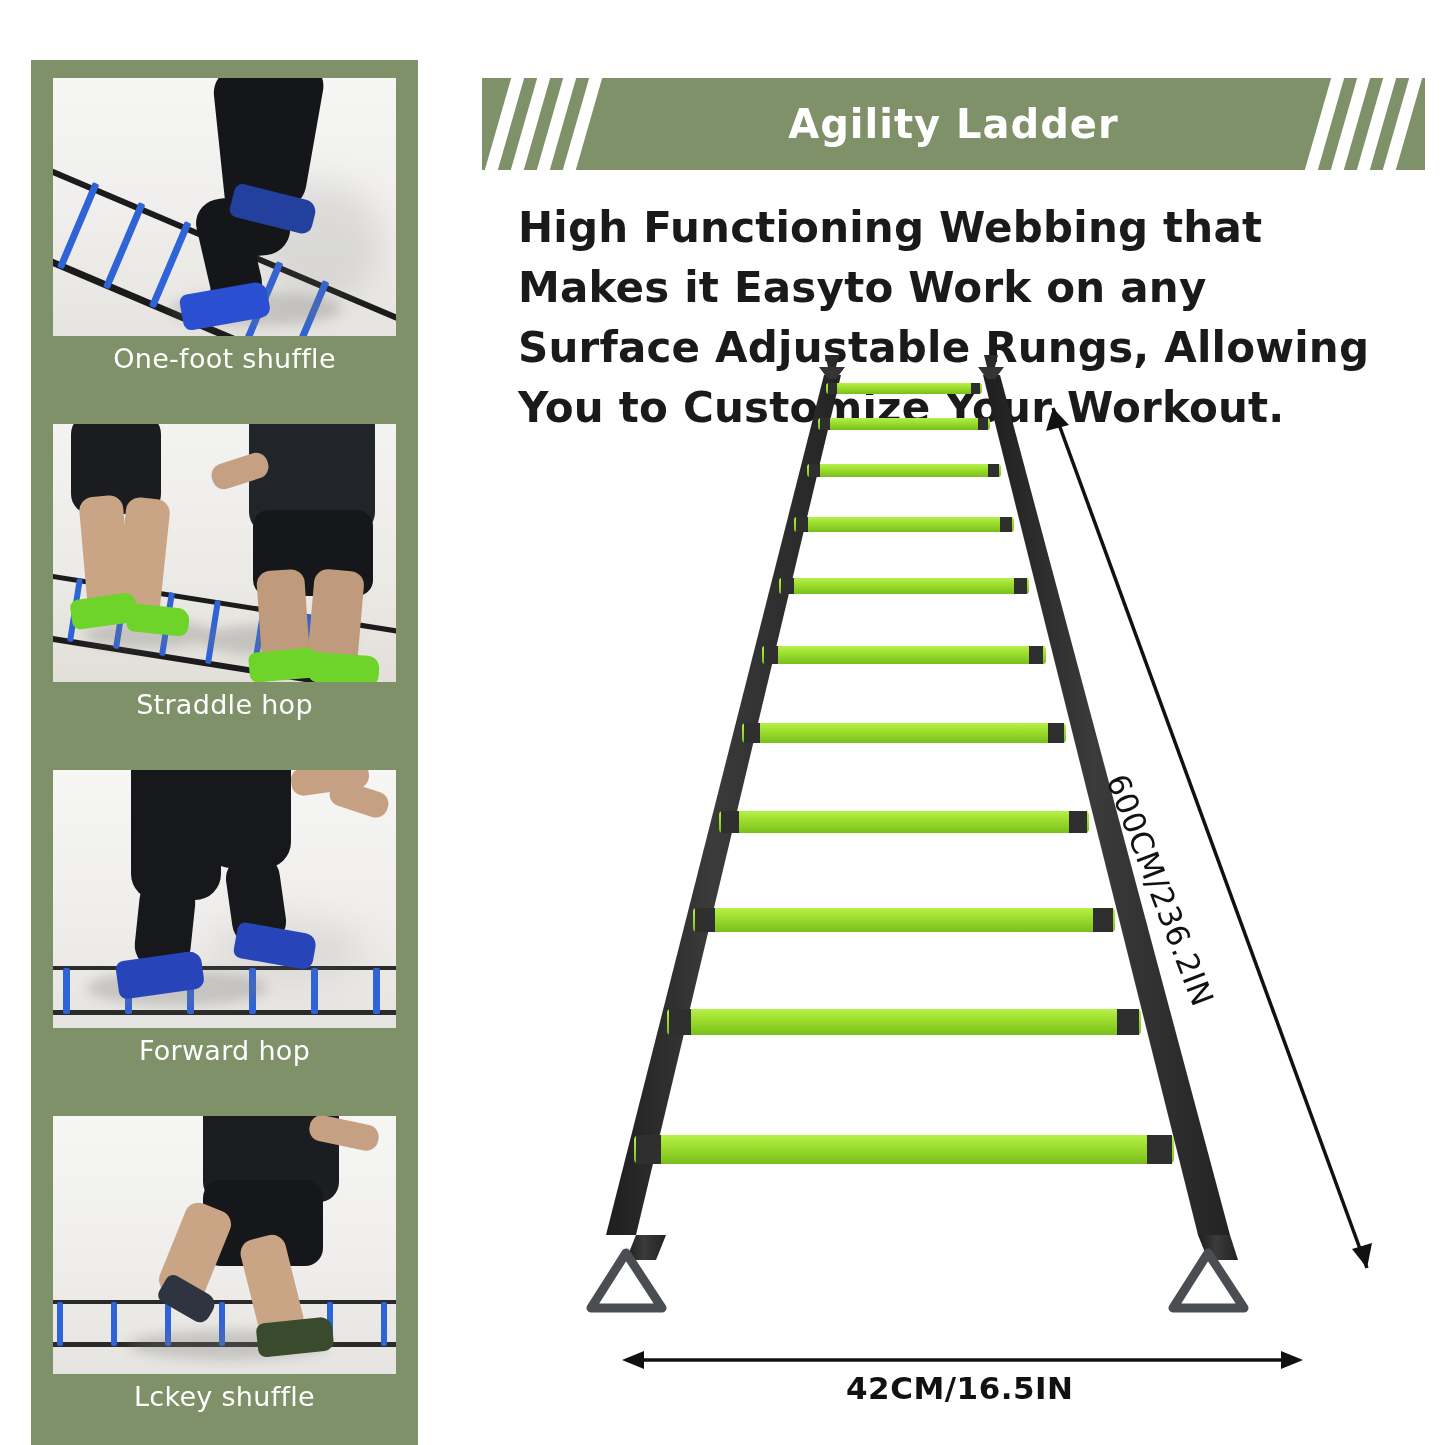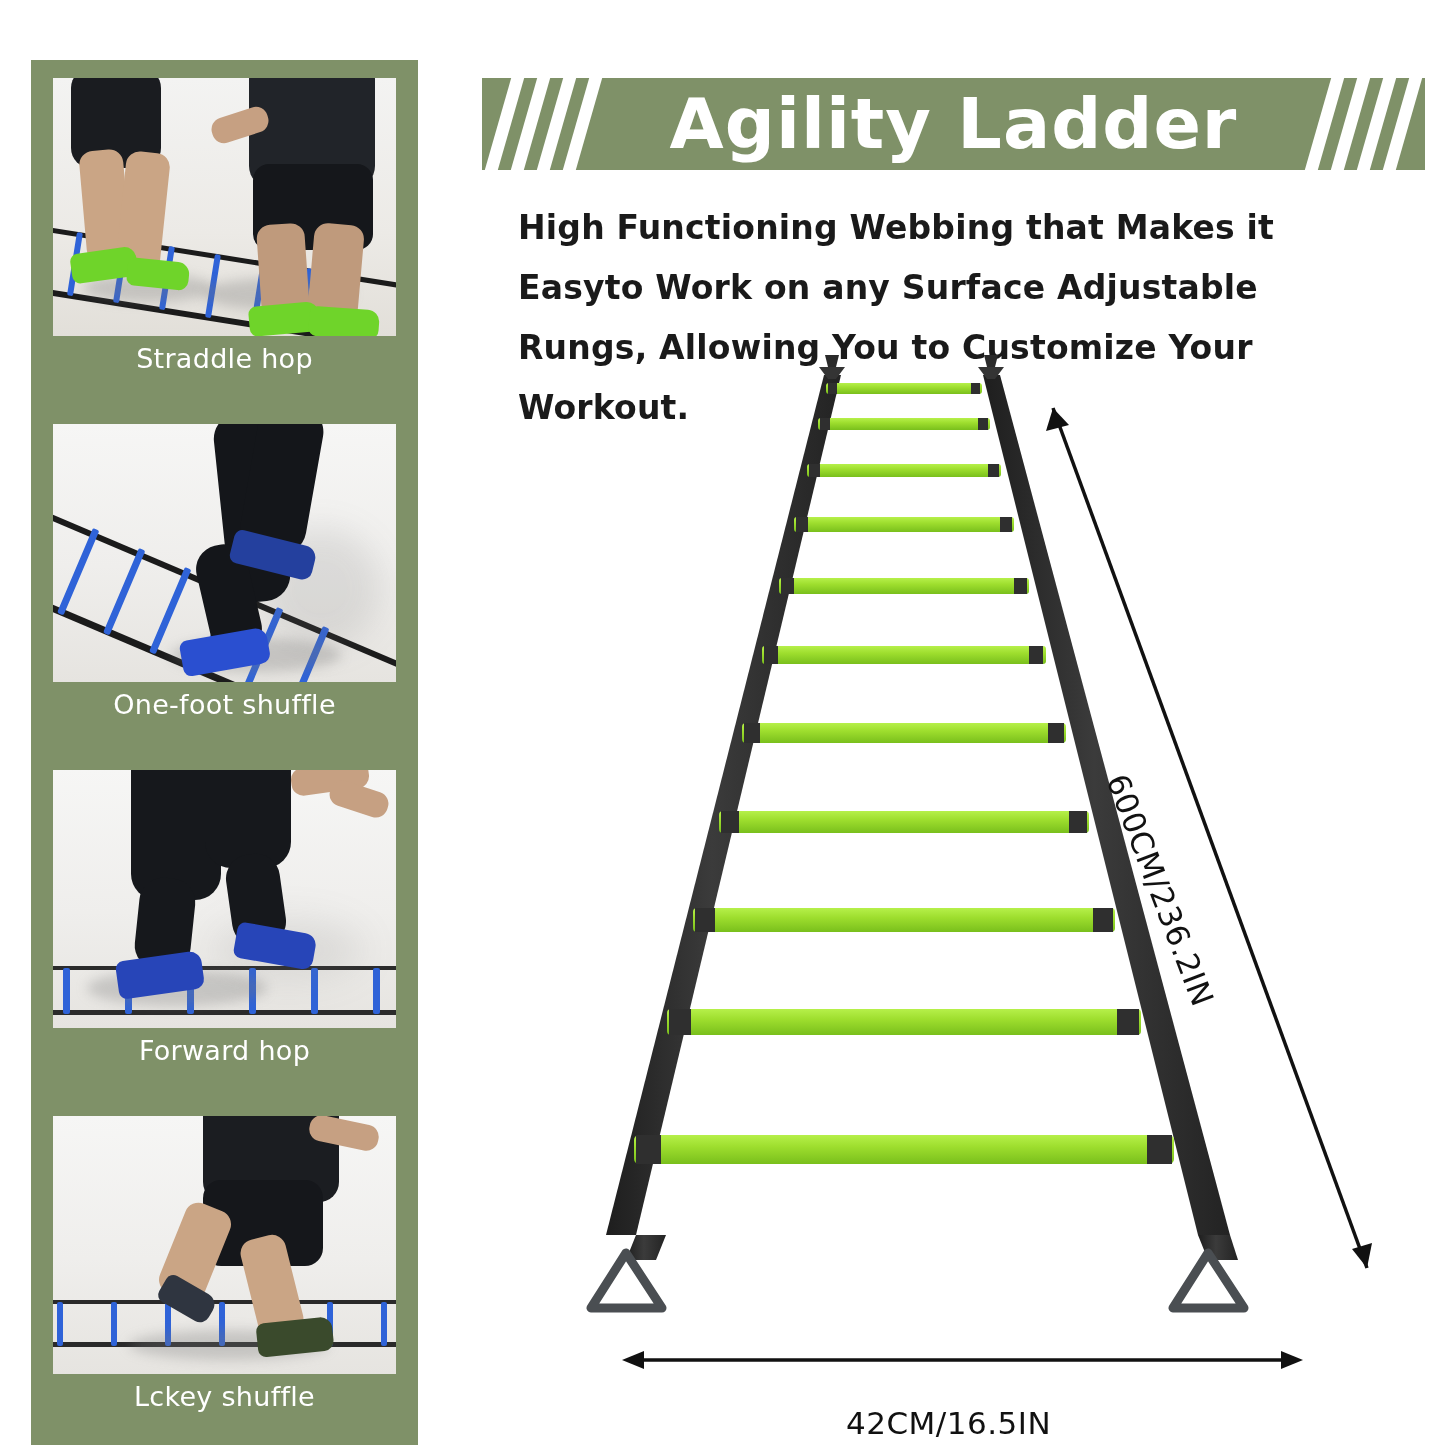--- a/index.html
+++ b/index.html
@@ -118,35 +118,35 @@
   }
   #banner-title {
     position: absolute;
     left: 0;
     top: 0;
     width: 943px;
     height: 92px;
     line-height: 92px;
     text-align: center;
     color: #ffffff;
-    font-size: 70px;
+    font-size: 40px;
     font-weight: bold;
     font-family: "DejaVu Sans", sans-serif;
     letter-spacing: 1px;
     white-space: nowrap;
   }
 
   
   #desc {
     position: absolute;
     left: 78px;
     top: 198px;
     width: 852px;
     color: #1a1a1a;
-    font-size: 33px;
+    font-size: 42px;
     font-weight: bold;
     line-height: 60px;
     font-family: "DejaVu Sans", sans-serif;
     letter-spacing: 0.2px;
   }
 
   
   #product {
     position: absolute;
     left: 0;
@@ -165,29 +165,58 @@
     letter-spacing: 0.5px;
   }
   #dim-v-label {
     left: 693px;
     top: 414px;
     transform: rotate(69deg);
     transform-origin: left top;
   }
   #dim-h-label {
     left: 406px;
-    top: 1050px;
+    top: 1015px;
+    font-weight: bold;
   }
 </style>
 </head>
 <body>
 
 <div id="page">
 
   <div id="sidebar">
+
+    <div class="side-cell">
+      <div class="photo-frame">
+        <div class="scene">
+          <div class="floor-lt"></div>
+
+          <div class="lad-rail" style="left:-30px; top:78px; width:420px; height:6px; transform:rotate(23deg); transform-origin:left top;"></div>
+          <div class="lad-rail" style="left:-30px; top:168px; width:430px; height:7px; transform:rotate(23deg); transform-origin:left top;"></div>
+          <div class="lad-rung" style="left:-6px; top:84px; width:7px; height:92px; transform:rotate(23deg); transform-origin:left top;"></div>
+          <div class="lad-rung" style="left:40px; top:104px; width:7px; height:92px; transform:rotate(23deg); transform-origin:left top;"></div>
+          <div class="lad-rung" style="left:86px; top:124px; width:7px; height:92px; transform:rotate(23deg); transform-origin:left top;"></div>
+          <div class="lad-rung" style="left:132px; top:143px; width:7px; height:92px; transform:rotate(23deg); transform-origin:left top;"></div>
+          <div class="lad-rung" style="left:178px; top:163px; width:7px; height:92px; transform:rotate(23deg); transform-origin:left top;"></div>
+          <div class="lad-rung" style="left:224px; top:183px; width:7px; height:92px; transform:rotate(23deg); transform-origin:left top;"></div>
+          <div class="lad-rung" style="left:270px; top:202px; width:7px; height:92px; transform:rotate(23deg); transform-origin:left top;"></div>
+
+          <div class="shadow-blob" style="left:118px; top:214px; width:170px; height:34px;"></div>
+          <div class="shadow-blob" style="left:208px; top:104px; width:120px; height:120px; filter:blur(16px); opacity:.55;"></div>
+
+          <div class="leg" style="left:168px; top:-12px; width:62px; height:190px; border-radius:26px; transform:rotate(-6deg);"></div>
+          <div class="leg" style="left:196px; top:-20px; width:66px; height:150px; border-radius:26px; transform:rotate(10deg);"></div>
+          <div class="leg" style="left:150px; top:120px; width:52px; height:110px; border-radius:24px; transform:rotate(-13deg);"></div>
+          <div class="shoe blue" style="left:128px; top:210px; width:88px; height:36px; transform:rotate(-10deg);"></div>
+          <div class="shoe blue" style="left:178px; top:114px; width:84px; height:34px; transform:rotate(14deg); background:#24409e;"></div>
+        </div>
+      </div>
+      <div class="side-caption">One-foot shuffle</div>
+    </div>
 
     <div class="side-cell">
       <div class="photo-frame">
         <div class="scene">
           <div class="floor-gym"></div>
 
           <div class="lad-rail" style="left:0px; top:150px; width:360px; height:5px; transform:rotate(9deg); transform-origin:left top;"></div>
           <div class="lad-rail" style="left:0px; top:212px; width:360px; height:6px; transform:rotate(9deg); transform-origin:left top;"></div>
           <div class="lad-rung" style="left:24px; top:154px; width:6px; height:64px; transform:rotate(9deg); transform-origin:left top;"></div>
           <div class="lad-rung" style="left:70px; top:161px; width:6px; height:64px; transform:rotate(9deg); transform-origin:left top;"></div>
@@ -208,48 +237,20 @@
           <div class="torso" style="left:196px; top:-20px; width:126px; height:130px; border-radius:22px; background:#212429;"></div>
           <div class="torso" style="left:200px; top:86px; width:120px; height:86px; border-radius:16px; background:#15171b;"></div>
           <div class="leg skin2" style="left:206px; top:146px; width:48px; height:92px; transform:rotate(-4deg);"></div>
           <div class="leg skin2" style="left:258px; top:146px; width:50px; height:96px; transform:rotate(5deg);"></div>
           <div class="arm" style="left:158px; top:34px; width:58px; height:26px; transform:rotate(-18deg);"></div>
           <div class="shoe green" style="left:196px; top:226px; width:70px; height:30px; transform:rotate(-5deg);"></div>
           <div class="shoe green" style="left:256px; top:230px; width:70px; height:30px; transform:rotate(4deg);"></div>
         </div>
       </div>
       <div class="side-caption">Straddle hop</div>
-    </div>
-
-    <div class="side-cell">
-      <div class="photo-frame">
-        <div class="scene">
-          <div class="floor-lt"></div>
-
-          <div class="lad-rail" style="left:-30px; top:78px; width:420px; height:6px; transform:rotate(23deg); transform-origin:left top;"></div>
-          <div class="lad-rail" style="left:-30px; top:168px; width:430px; height:7px; transform:rotate(23deg); transform-origin:left top;"></div>
-          <div class="lad-rung" style="left:-6px; top:84px; width:7px; height:92px; transform:rotate(23deg); transform-origin:left top;"></div>
-          <div class="lad-rung" style="left:40px; top:104px; width:7px; height:92px; transform:rotate(23deg); transform-origin:left top;"></div>
-          <div class="lad-rung" style="left:86px; top:124px; width:7px; height:92px; transform:rotate(23deg); transform-origin:left top;"></div>
-          <div class="lad-rung" style="left:132px; top:143px; width:7px; height:92px; transform:rotate(23deg); transform-origin:left top;"></div>
-          <div class="lad-rung" style="left:178px; top:163px; width:7px; height:92px; transform:rotate(23deg); transform-origin:left top;"></div>
-          <div class="lad-rung" style="left:224px; top:183px; width:7px; height:92px; transform:rotate(23deg); transform-origin:left top;"></div>
-          <div class="lad-rung" style="left:270px; top:202px; width:7px; height:92px; transform:rotate(23deg); transform-origin:left top;"></div>
-
-          <div class="shadow-blob" style="left:118px; top:214px; width:170px; height:34px;"></div>
-          <div class="shadow-blob" style="left:208px; top:104px; width:120px; height:120px; filter:blur(16px); opacity:.55;"></div>
-
-          <div class="leg" style="left:168px; top:-12px; width:62px; height:190px; border-radius:26px; transform:rotate(-6deg);"></div>
-          <div class="leg" style="left:196px; top:-20px; width:66px; height:150px; border-radius:26px; transform:rotate(10deg);"></div>
-          <div class="leg" style="left:150px; top:120px; width:52px; height:110px; border-radius:24px; transform:rotate(-13deg);"></div>
-          <div class="shoe blue" style="left:128px; top:210px; width:88px; height:36px; transform:rotate(-10deg);"></div>
-          <div class="shoe blue" style="left:178px; top:114px; width:84px; height:34px; transform:rotate(14deg); background:#24409e;"></div>
-        </div>
-      </div>
-      <div class="side-caption">One-foot shuffle</div>
     </div>
 
     <div class="side-cell">
       <div class="photo-frame">
         <div class="scene">
           <div class="floor-lt"></div>
           <div class="lad-rail" style="left:0px; top:196px; width:343px; height:4px; background:#2b2b2b;"></div>
           <div class="lad-rail" style="left:0px; top:240px; width:343px; height:5px; background:#2b2b2b;"></div>
           <div class="lad-rung" style="left:10px; top:198px; width:7px; height:46px;"></div>
           <div class="lad-rung" style="left:72px; top:198px; width:7px; height:46px;"></div>

